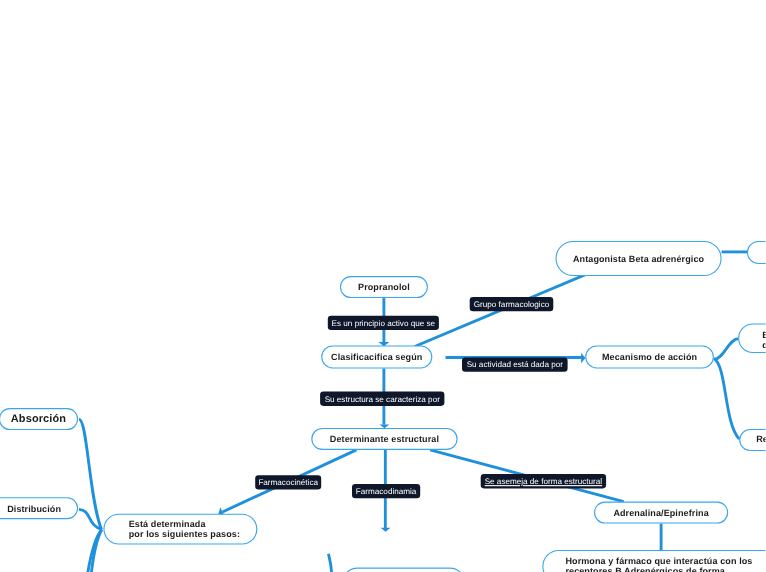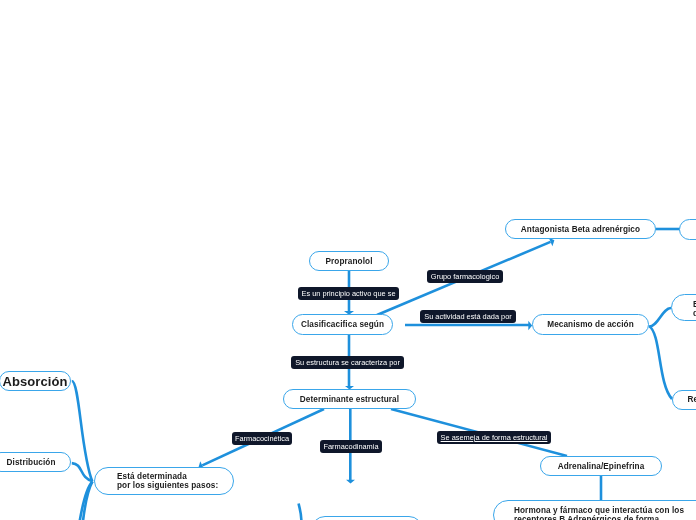--- a/index.html
+++ b/index.html
@@ -59,37 +59,37 @@
       <polygon points="345,386 354,386 349.5,389.4"></polygon>
       <polygon points="346,479.8 355,479.8 350.5,483.5"></polygon>
       <polygon points="198.5,467.2 200.3,461.2 204.3,469.7"></polygon>
     </g>
   </svg>
 
   <div class="node" style="left:309px;top:251px;width:80px;height:20px;font-size:8.2px;">
     <span>Propranolol</span>
   </div>
 
-  <div class="node" style="left:505px;top:219px;width:151px;height:20px;font-size:8.2px;">
+  <div class="node" style="left:505px;top:219px;width:151px;height:32px;font-size:8.2px;">
     <span>Antagonista Beta adrenérgico</span>
   </div>
 
   <div class="node" style="left:292px;top:314px;width:101px;height:21px;font-size:8.2px;">
     <span>Clasificacifica según</span>
   </div>
 
   <div class="node" style="left:532px;top:314px;width:117px;height:21px;font-size:8.2px;">
     <span>Mecanismo de acción</span>
   </div>
 
   <div class="node" style="left:283px;top:389px;width:133px;height:20px;font-size:8.2px;">
     <span>Determinante estructural</span>
   </div>
 
-  <div class="node" style="left:-1px;top:371px;width:72px;height:20px;font-size:13px;">
+  <div class="node" style="left:-1px;top:371px;width:72px;height:20px;font-size:10px;">
     <span>Absorción</span>
   </div>
 
   <div class="node" style="left:-9px;top:452px;width:80px;height:20px;font-size:8.2px;">
     <span>Distribución</span>
   </div>
 
   <div class="node" style="left:94px;top:467px;width:140px;height:28px;font-size:8.2px;border-radius:18px;flex-direction:column;align-items:flex-start;padding-left:22px;justify-content:center;">
     <span>Está determinada</span>
     <span>por los siguientes pasos:</span>
@@ -119,21 +119,21 @@
   <div class="node" style="left:311.3px;top:516.3px;width:111.3px;height:28px;border-radius:14px;"></div>
 
   <div class="lbl" style="left:298px;top:287px;width:101px;height:13px;">
     <span>Es un principio activo que se</span>
   </div>
 
   <div class="lbl" style="left:427px;top:270px;width:76px;height:13px;">
     <span>Grupo farmacologico</span>
   </div>
 
-  <div class="lbl" style="left:420px;top:310px;width:96px;height:13px;">
+  <div class="lbl" style="left:420px;top:325px;width:96px;height:13px;">
     <span>Su actividad está dada por</span>
   </div>
 
   <div class="lbl" style="left:291px;top:356px;width:113px;height:13px;">
     <span>Su estructura se caracteriza por</span>
   </div>
 
   <div class="lbl" style="left:232px;top:432px;width:60px;height:13px;">
     <span>Farmacocinética</span>
   </div>

